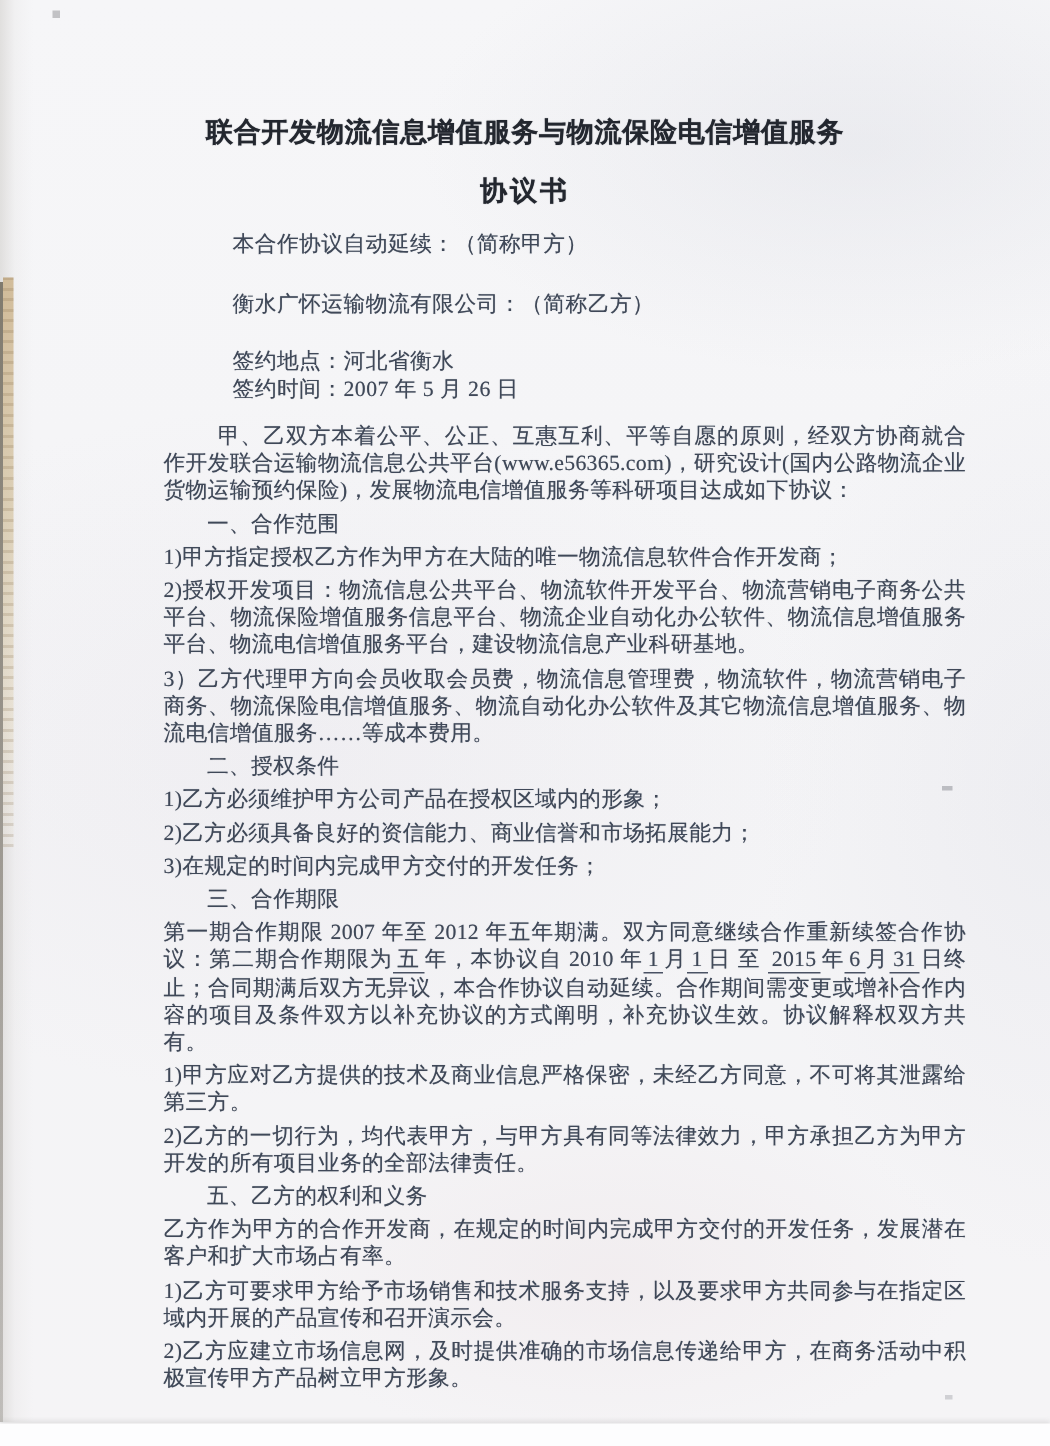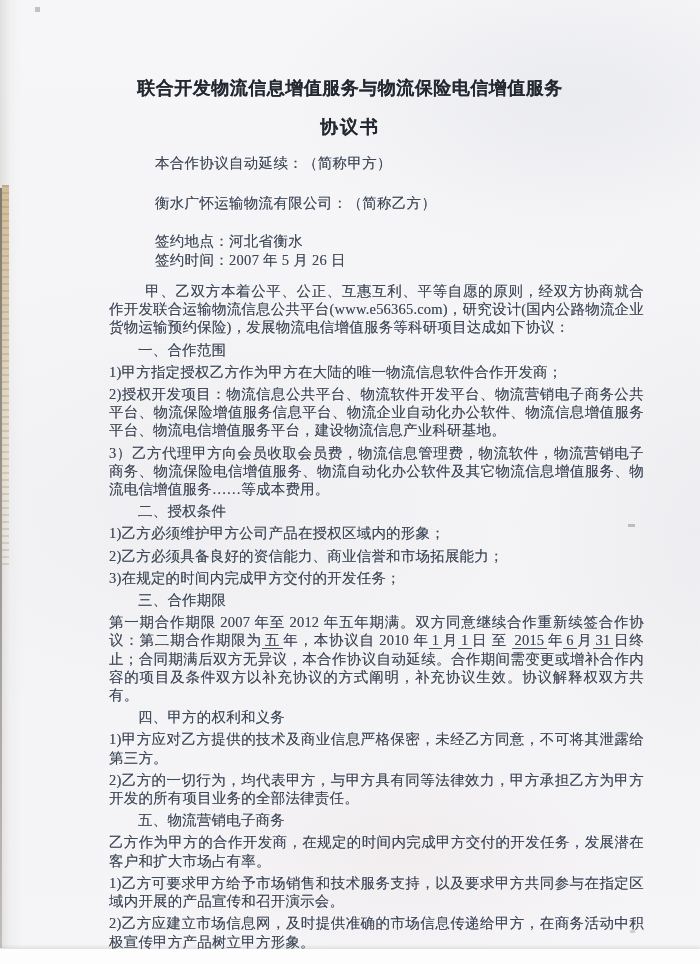--- a/index.html
+++ b/index.html
@@ -121,24 +121,23 @@
     <p>3）乙方代理甲方向会员收取会员费，物流信息管理费，物流软件，物流营销电子商务、物流保险电信增值服务、物流自动化办公软件及其它物流信息增值服务、物流电信增值服务……等成本费用。</p>
 
     <p class="sec-head">二、授权条件</p>
     <p>1)乙方必须维护甲方公司产品在授权区域内的形象；</p>
     <p>2)乙方必须具备良好的资信能力、商业信誉和市场拓展能力；</p>
     <p>3)在规定的时间内完成甲方交付的开发任务；</p>
 
     <p class="sec-head">三、合作期限</p>
     <p><span>第一期合作期限 2007 年至 2012 年五年期满。双方同意继续合作重新续签合作协议：第二期合作期限为</span><span class="u">五</span><span>年，本协议自 2010 年</span><span class="u">1</span><span>月</span><span class="u">1</span><span>日 至</span> <span class="u">2015</span><span>年</span><span class="u">6</span><span>月</span><span class="u">31</span><span>日终止；合同期满后双方无异议，本合作协议自动延续。合作期间需变更或增补合作内容的项目及条件双方以补充协议的方式阐明，补充协议生效。协议解释权双方共有。</span></p>
 
-    <p class="sec-head">四、甲方的权利和义务</p>
     <p>1)甲方应对乙方提供的技术及商业信息严格保密，未经乙方同意，不可将其泄露给第三方。</p>
     <p>2)乙方的一切行为，均代表甲方，与甲方具有同等法律效力，甲方承担乙方为甲方开发的所有项目业务的全部法律责任。</p>
 
-    <p class="sec-head">五、物流营销电子商务</p>
+    <p class="sec-head">五、乙方的权利和义务</p>
     <p>乙方作为甲方的合作开发商，在规定的时间内完成甲方交付的开发任务，发展潜在客户和扩大市场占有率。</p>
     <p>1)乙方可要求甲方给予市场销售和技术服务支持，以及要求甲方共同参与在指定区域内开展的产品宣传和召开演示会。</p>
     <p>2)乙方应建立市场信息网，及时提供准确的市场信息传递给甲方，在商务活动中积极宣传甲方产品树立甲方形象。</p>
   </div>
 
   <div class="bottom-band"></div>
 </div>
 
 </body></html>

